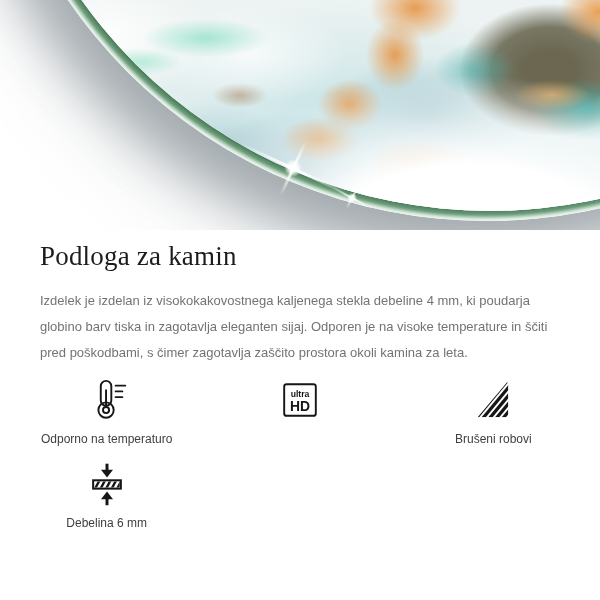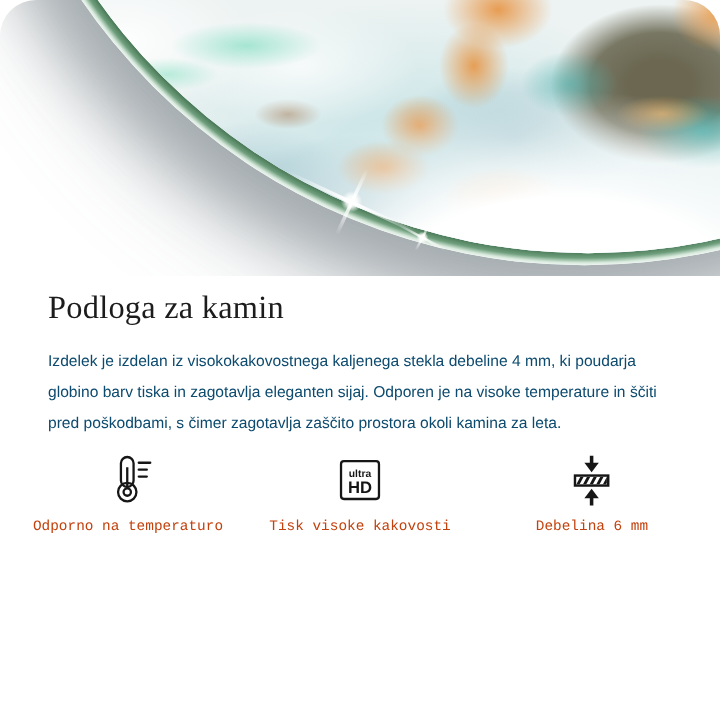--- a/index.html
+++ b/index.html
@@ -1,18 +1,18 @@
 <!DOCTYPE html>
 <html lang="sl"><head>
 <meta charset="utf-8">
 <style>
   html,body{margin:0;padding:0;background:#fff;}
   .page{
     position:relative;width:600px;height:600px;overflow:hidden;background:#ffffff;
-    font-family:"Liberation Sans","DejaVu Sans",sans-serif;color:#1f1f1f;border-radius:30px;
+    font-family:"Liberation Sans","DejaVu Sans",sans-serif;color:#1f1f1f;
   }
   
   .hero{position:relative;width:600px;height:230px;overflow:hidden;background:#fff;}
   .disc-edge{
     position:absolute;left:-21px;top:-795px;width:1016px;height:1016px;border-radius:50%;
     background:radial-gradient(circle closest-side,
       rgba(255,255,255,0) 95.8%,
       #a7cdb2 96.4%,
       #41704f 97.6%,
       #6e9e7c 98.8%,
@@ -63,31 +63,31 @@
   .sparkle-small .ray-b{width:24px;height:2px;left:-12px;top:-1px;transform:rotate(-62deg);}
   .sparkle-small .core{width:10px;height:10px;left:-5px;top:-5px;}
   
   .content{padding:0 40px;}
   .title{
     margin:10px 0 0;font-family:"Liberation Serif","DejaVu Serif",serif;
     font-weight:400;font-size:27px;line-height:33px;color:#1c1c1c;letter-spacing:.2px;
   }
   .title span{display:block;}
   .description{
-    margin:15px 0 0;width:522px;font-size:13px;line-height:26px;color:#0c4a6e;
+    margin:15px 0 0;width:522px;font-size:13px;line-height:26px;color:#737373;
   }
   
   .features{
     margin:11px 10px 0;display:grid;grid-template-columns:repeat(3,1fr);
     row-gap:14px;
   }
   .feature{display:flex;flex-direction:column;align-items:center;text-align:center;}
   .feature .icon{width:46px;height:46px;display:flex;align-items:center;justify-content:center;}
   .feature .icon svg{display:block;}
-  .feature .label{margin-top:9px;font-size:12px;color:#c2410c;line-height:15px;font-family:Liberation Mono, monospace;}
+  .feature .label{margin-top:9px;font-size:12px;color:#404040;line-height:15px;}
   .ico-stroke{stroke:#161616;fill:none;stroke-width:2;}
   .hd-text{font-family:"Liberation Sans","DejaVu Sans",sans-serif;fill:#161616;}
 </style>
 </head>
 <body>
 
 <div class="page">
 
   <div class="hero">
     <div class="disc-edge"></div>
@@ -131,25 +131,43 @@
     </div>
 
     <div class="feature">
       <div class="icon">
         <svg width="46" height="46" viewBox="0 0 48 48">
           <rect class="ico-stroke" x="7.5" y="7.5" width="33" height="33" rx="2.5" stroke-width="2.4"></rect>
           <text class="hd-text" x="24" y="21" font-size="9" font-weight="600" text-anchor="middle">ultra</text>
           <text class="hd-text" x="24" y="35" font-size="14.5" font-weight="700" text-anchor="middle">HD</text>
         </svg>
       </div>
-      <div class="label">Tisk visoke kakovosti</div>
     </div>
 
 
 
+    <div class="feature">
+      <div class="icon">
+        <svg width="46" height="46" viewBox="0 0 48 48">
+          <defs>
+              <clipPath id="triClip">
+                <path d="M8 42 L40 4 L40 42 Z"></path>
+              </clipPath>
+            </defs>
+          <g clip-path="url(#triClip)" stroke="#161616" stroke-width="3.4">
+            <line x1="4" y1="46" x2="38" y2="5"></line>
+            <line x1="11" y1="46" x2="45" y2="5"></line>
+            <line x1="18" y1="46" x2="52" y2="5"></line>
+            <line x1="25" y1="46" x2="59" y2="5"></line>
+            <line x1="32" y1="46" x2="66" y2="5"></line>
+          </g>
+        </svg>
+      </div>
+      <div class="label">Brušeni robovi</div>
+    </div>
 
     <div class="feature">
       <div class="icon">
         <svg width="46" height="48" viewBox="0 0 48 52">
           <line x1="24" y1="4" x2="24" y2="11" stroke="#161616" stroke-width="3.2"></line>
           <polygon points="17.5,10.5 30.5,10.5 24,19" fill="#161616"></polygon>
           <rect x="9" y="22" width="30" height="9" fill="#fff" stroke="#161616" stroke-width="2.2"></rect>
           <defs>
               <clipPath id="barClip">
                 <rect x="10.2" y="23.2" width="27.6" height="6.6"></rect>

